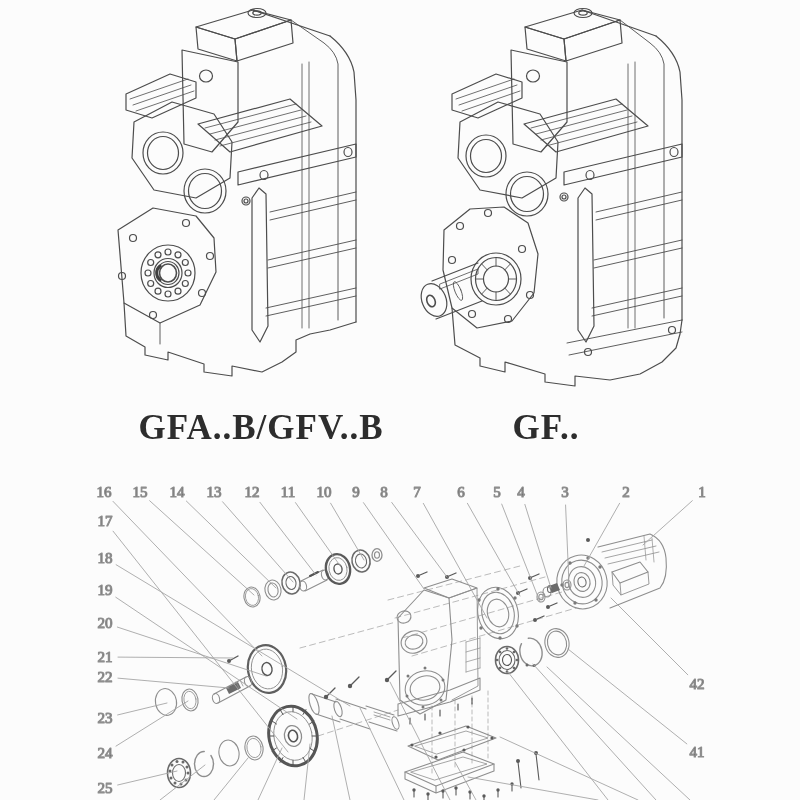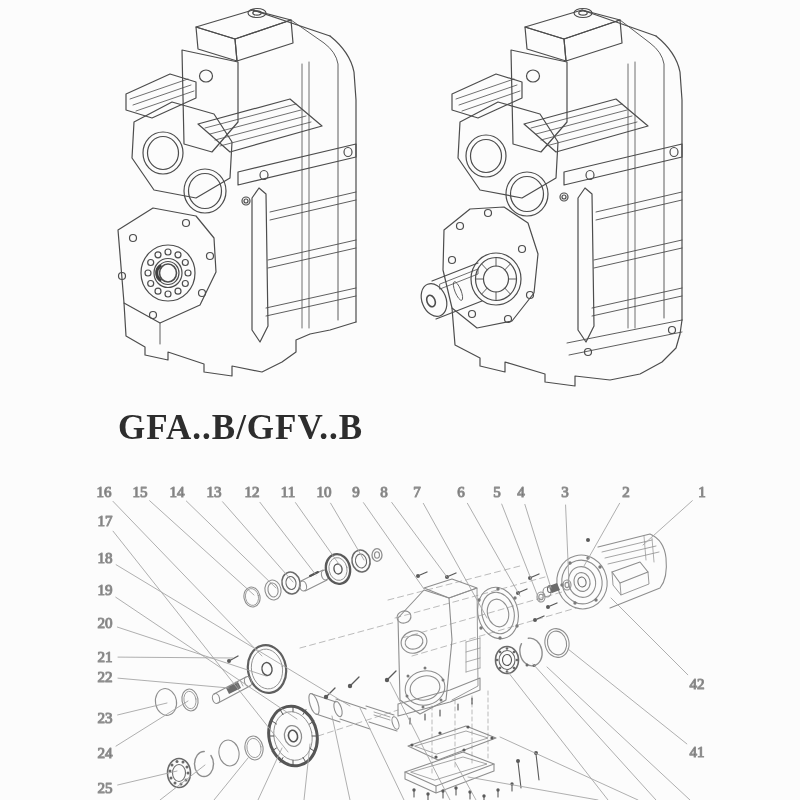--- a/index.html
+++ b/index.html
@@ -2,21 +2,21 @@
 <html><head>
 <meta charset="utf-8">
 <style>
   html,body{margin:0;padding:0;background:#e9e9e9;}
   .page{
     position:relative;width:800px;height:800px;background:#fcfcfc;
     font-family:"Liberation Serif",serif;overflow:hidden;
   }
   .page svg{position:absolute;left:0;top:0;}
   .caption{
-    position:absolute;text-align:left;font-weight:bold;
+    position:absolute;text-align:center;font-weight:bold;
     font-size:35px;letter-spacing:1px;color:#2d2d2d;
     font-family:"Liberation Serif","DejaVu Serif",serif;white-space:nowrap;
   }
   #cap-left{left:118px;top:408px;width:286px;}
   #cap-right{left:446px;top:408px;width:200px;}
   .callout-label{
     font-family:"Liberation Serif","DejaVu Serif",serif;
     font-size:15px;fill:#4f4f4f;text-anchor:middle;
   }
   .leader{stroke:#a6a6a6;stroke-width:0.9;fill:none;}
@@ -510,14 +510,15 @@
           <text x="105" y="793" class="callout-label">25</text>
           <line x1="686.841026924686" y1="743.888571885602" x2="568" y2="649" class="leader"></line>
           <text x="697" y="757" class="callout-label">41</text>
           <line x1="687.8076118445749" y1="674.8076118445749" x2="611" y2="598" class="leader"></line>
           <text x="697" y="689" class="callout-label">42</text>
         </g>
   </g>
 </svg>
 
 <div class="caption" id="cap-left">GFA..B/GFV..B</div>
+<div class="caption" id="cap-right">GF..</div>
 
 </div>
 
 </body></html>

